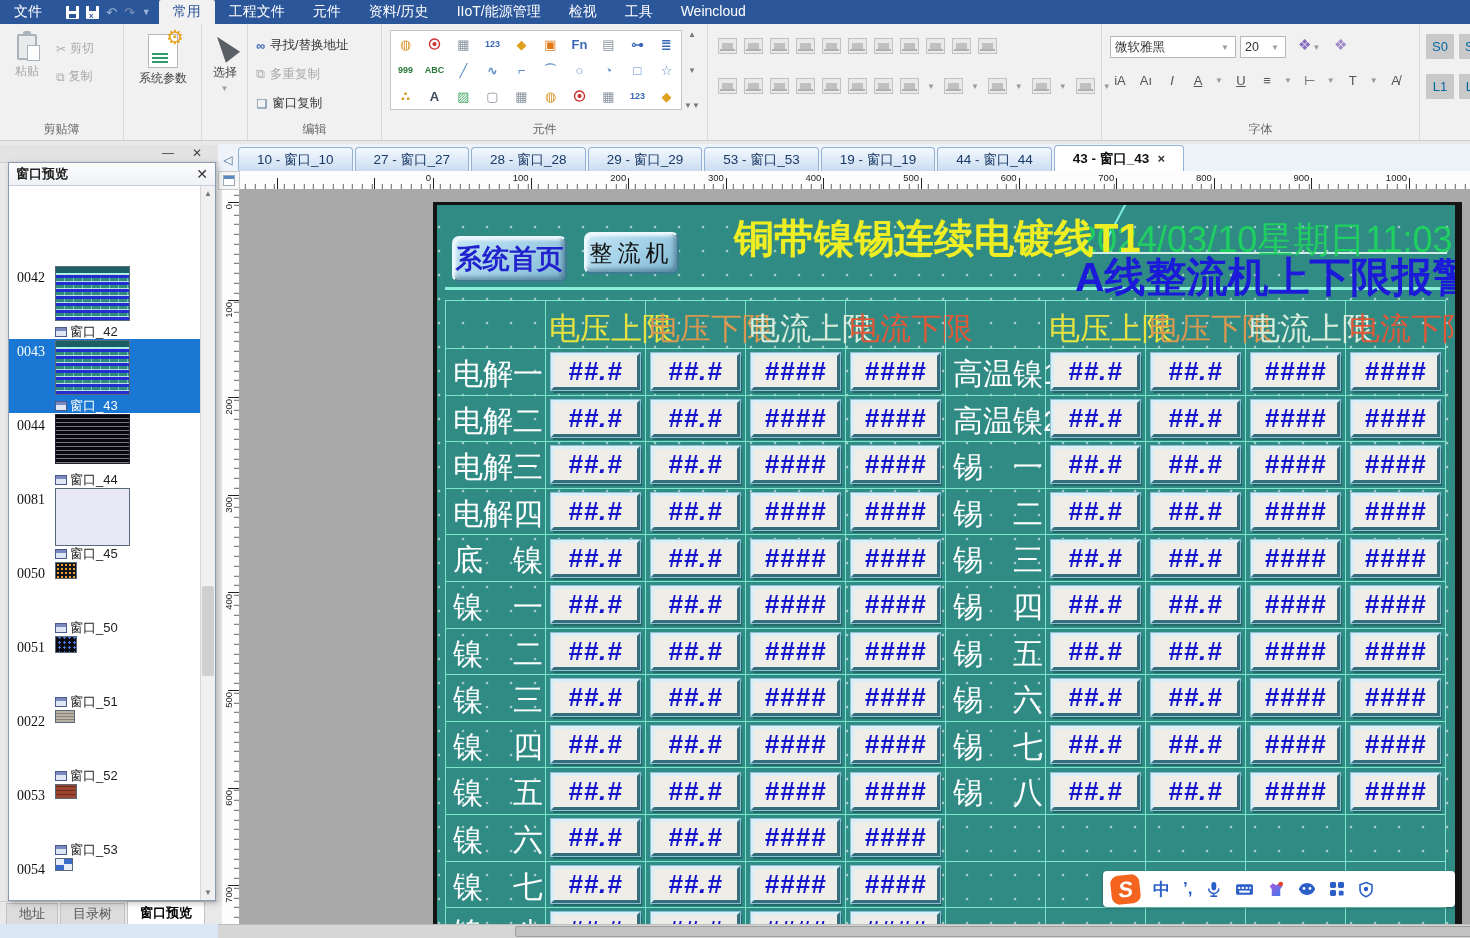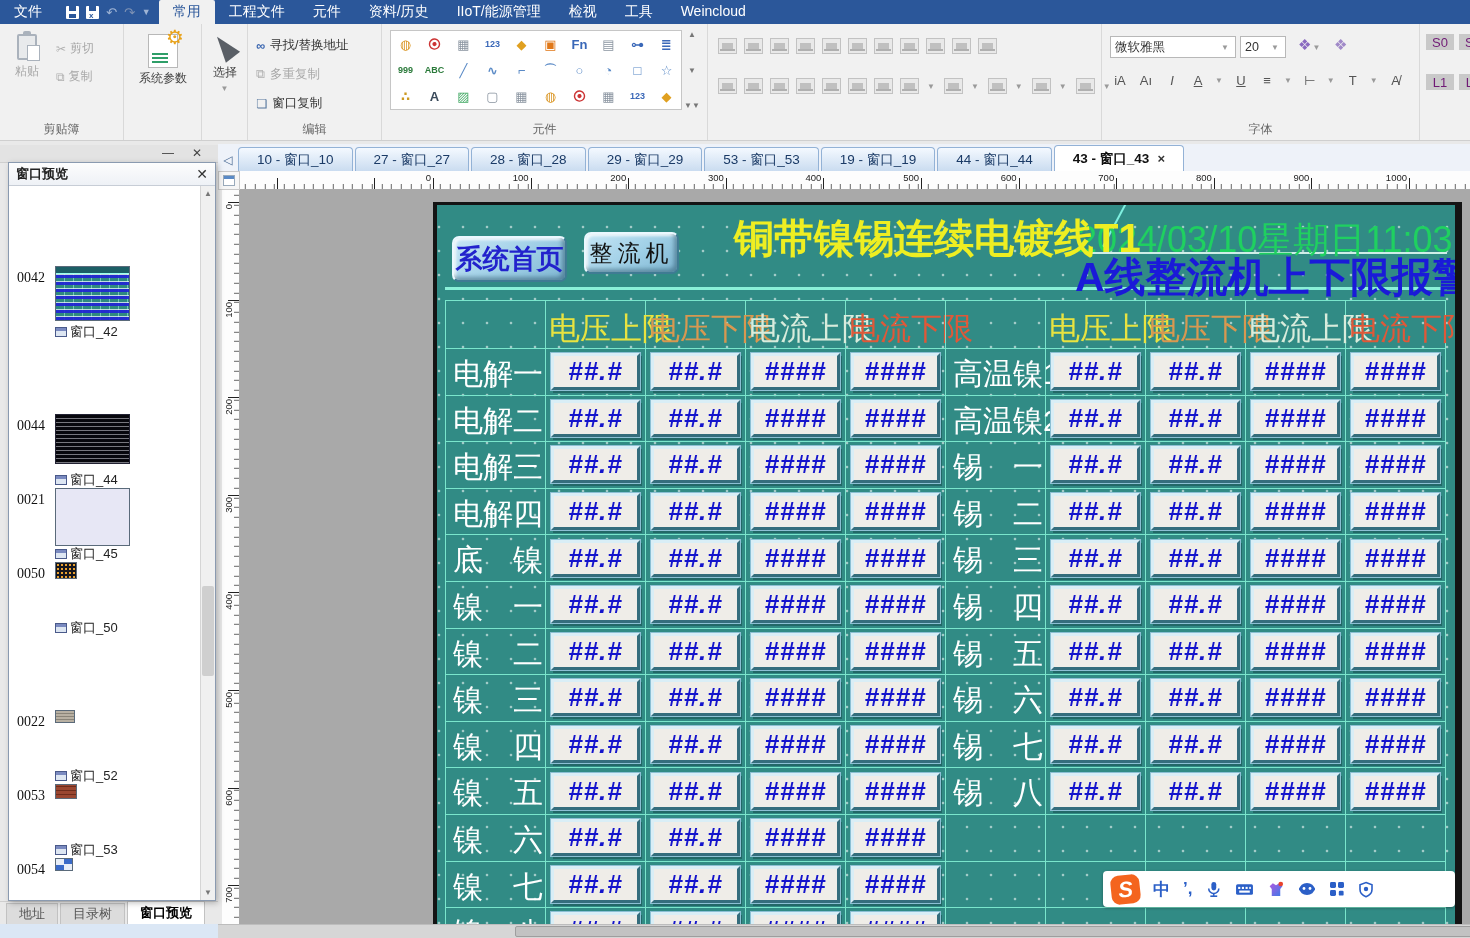--- a/index.html
+++ b/index.html
@@ -37,21 +37,21 @@
 .editrow{display:flex;align-items:center;gap:5px;font-size:12.5px;color:#333;white-space:nowrap;}
 .palette{position:absolute;background:#fff;border:1px solid #c6c6c6;display:grid;grid-template-columns:repeat(10,1fr);}
 .palette .picon{width:29px;height:26px;display:flex;align-items:center;justify-content:center;font-size:13px;font-weight:bold;cursor:default;}
 .pscroll{position:absolute;display:flex;flex-direction:column;justify-content:space-between;align-items:center;color:#777;font-size:8px;}
 .arricon{width:19px;height:16px;border:1px solid #c2c2c2;background:#e9e9e9;position:relative;}
 .arricon:before{content:"";position:absolute;left:3px;top:4px;width:11px;height:7px;background:#c0c0c0;}
 .arricon:after{content:"";position:absolute;left:1px;bottom:2px;width:15px;height:2px;background:#b0b0b0;}
 .caret{color:#9a9a9a;font-size:8px;margin:0 2px 0 1px;}
 .selbox{background:#fff;border:1px solid #b8b8b8;display:flex;align-items:center;justify-content:space-between;padding:0 4px;font-size:12.5px;color:#333;}
 .fi{min-width:20px;text-align:center;color:#555;font-size:13px;padding:1px 2px;}
-.statebtn{position:absolute;width:28px;height:16px;background:#c9c9c9;color:#701a75;font-size:13px;display:flex;align-items:center;justify-content:center;}
+.statebtn{position:absolute;width:28px;height:25px;background:#c9c9c9;color:#0369a1;font-size:13px;display:flex;align-items:center;justify-content:center;}
 
 
 #tabbar{position:absolute;left:218px;top:144px;width:1252px;height:27px;background:#eef2f9;display:flex;align-items:flex-end;}
 #tab-scroll-left{width:20px;height:22px;color:#4a6a94;font-size:12px;display:flex;align-items:center;justify-content:center;}
 .dtab{height:24px;padding:0 18px;margin-right:2px;display:flex;align-items:center;gap:8px;font-size:13.5px;color:#1a3a66;background:linear-gradient(#f4f9ff,#cadcf0);border:1px solid #93b2d6;border-bottom:none;border-radius:4px 4px 0 0;white-space:nowrap;}
 .dtab.active{background:#fff;font-weight:bold;color:#111;height:26px;}
 .dtab .tclose{font-size:13px;color:#333;}
 
 
 #corner{position:absolute;left:218px;top:171px;width:22px;height:19px;background:#f6f6f6;border:1px solid #c9c9c9;}
@@ -1084,44 +1084,60 @@
     </div>
     <div id="pp-list">
         <div class="pitem" style="top: 79px;">
           <span class="pnum">0042</span>
           <div class="pthumb th-grid"></div>
           <div class="pcap">
             <span class="wicon"></span>
             <span>窗口_42</span>
           </div>
         </div>
+        <div class="pitem sel" style="top: 153px;">
+          <span class="pnum">0043</span>
+          <div class="pthumb th-grid"></div>
+          <div class="pcap">
+            <span class="wicon"></span>
+            <span>窗口_43</span>
+          </div>
+        </div>
         <div class="pitem" style="top: 227px;">
           <span class="pnum">0044</span>
           <div class="pthumb th-dark"></div>
           <div class="pcap">
             <span class="wicon"></span>
             <span>窗口_44</span>
           </div>
         </div>
         <div class="pitem" style="top: 301px;">
-          <span class="pnum">0021</span>
+          <span class="pnum">0081</span>
           <div class="pthumb th-blank"></div>
           <div class="pcap">
             <span class="wicon"></span>
             <span>窗口_45</span>
           </div>
         </div>
         <div class="pitem" style="top: 375px;">
           <span class="pnum">0050</span>
           <div class="pthumb th-s50"></div>
           <div class="pcap">
             <span class="wicon"></span>
             <span>窗口_50</span>
           </div>
         </div>
+        <div class="pitem" style="top: 449px;">
+          <span class="pnum">0051</span>
+          <div class="pthumb th-s51"></div>
+          <div class="pcap">
+            <span class="wicon"></span>
+            <span>窗口_51</span>
+          </div>
+        </div>
         <div class="pitem" style="top: 523px;">
           <span class="pnum">0022</span>
           <div class="pthumb th-s52"></div>
           <div class="pcap">
             <span class="wicon"></span>
             <span>窗口_52</span>
           </div>
         </div>
         <div class="pitem" style="top: 597px;">
           <span class="pnum">0053</span>

